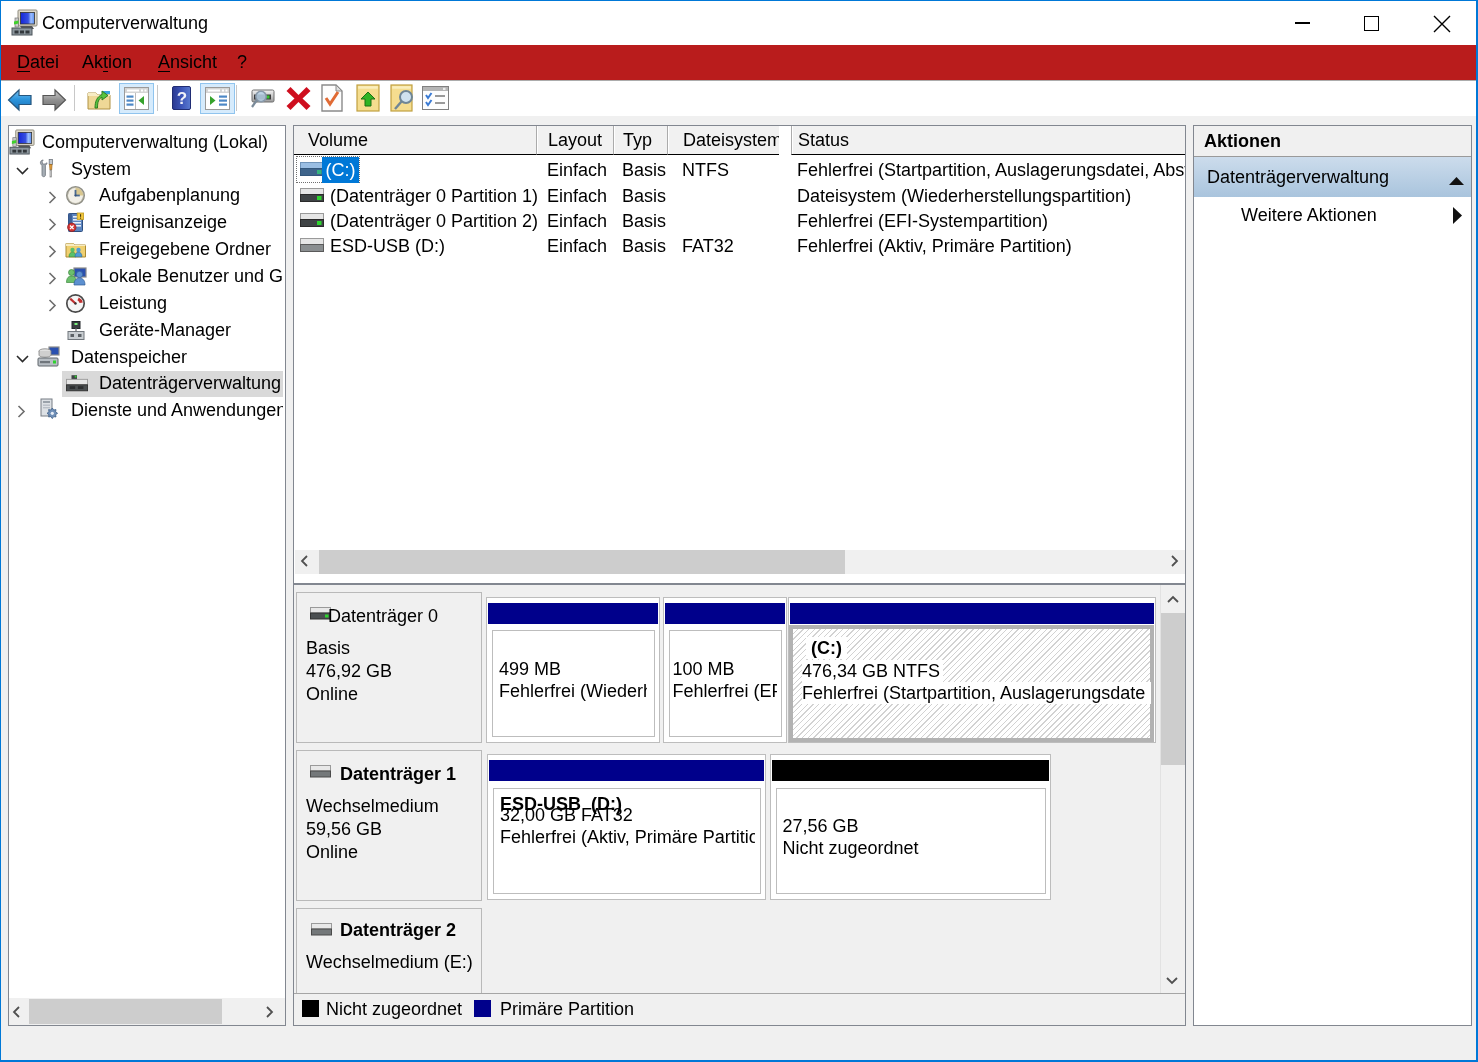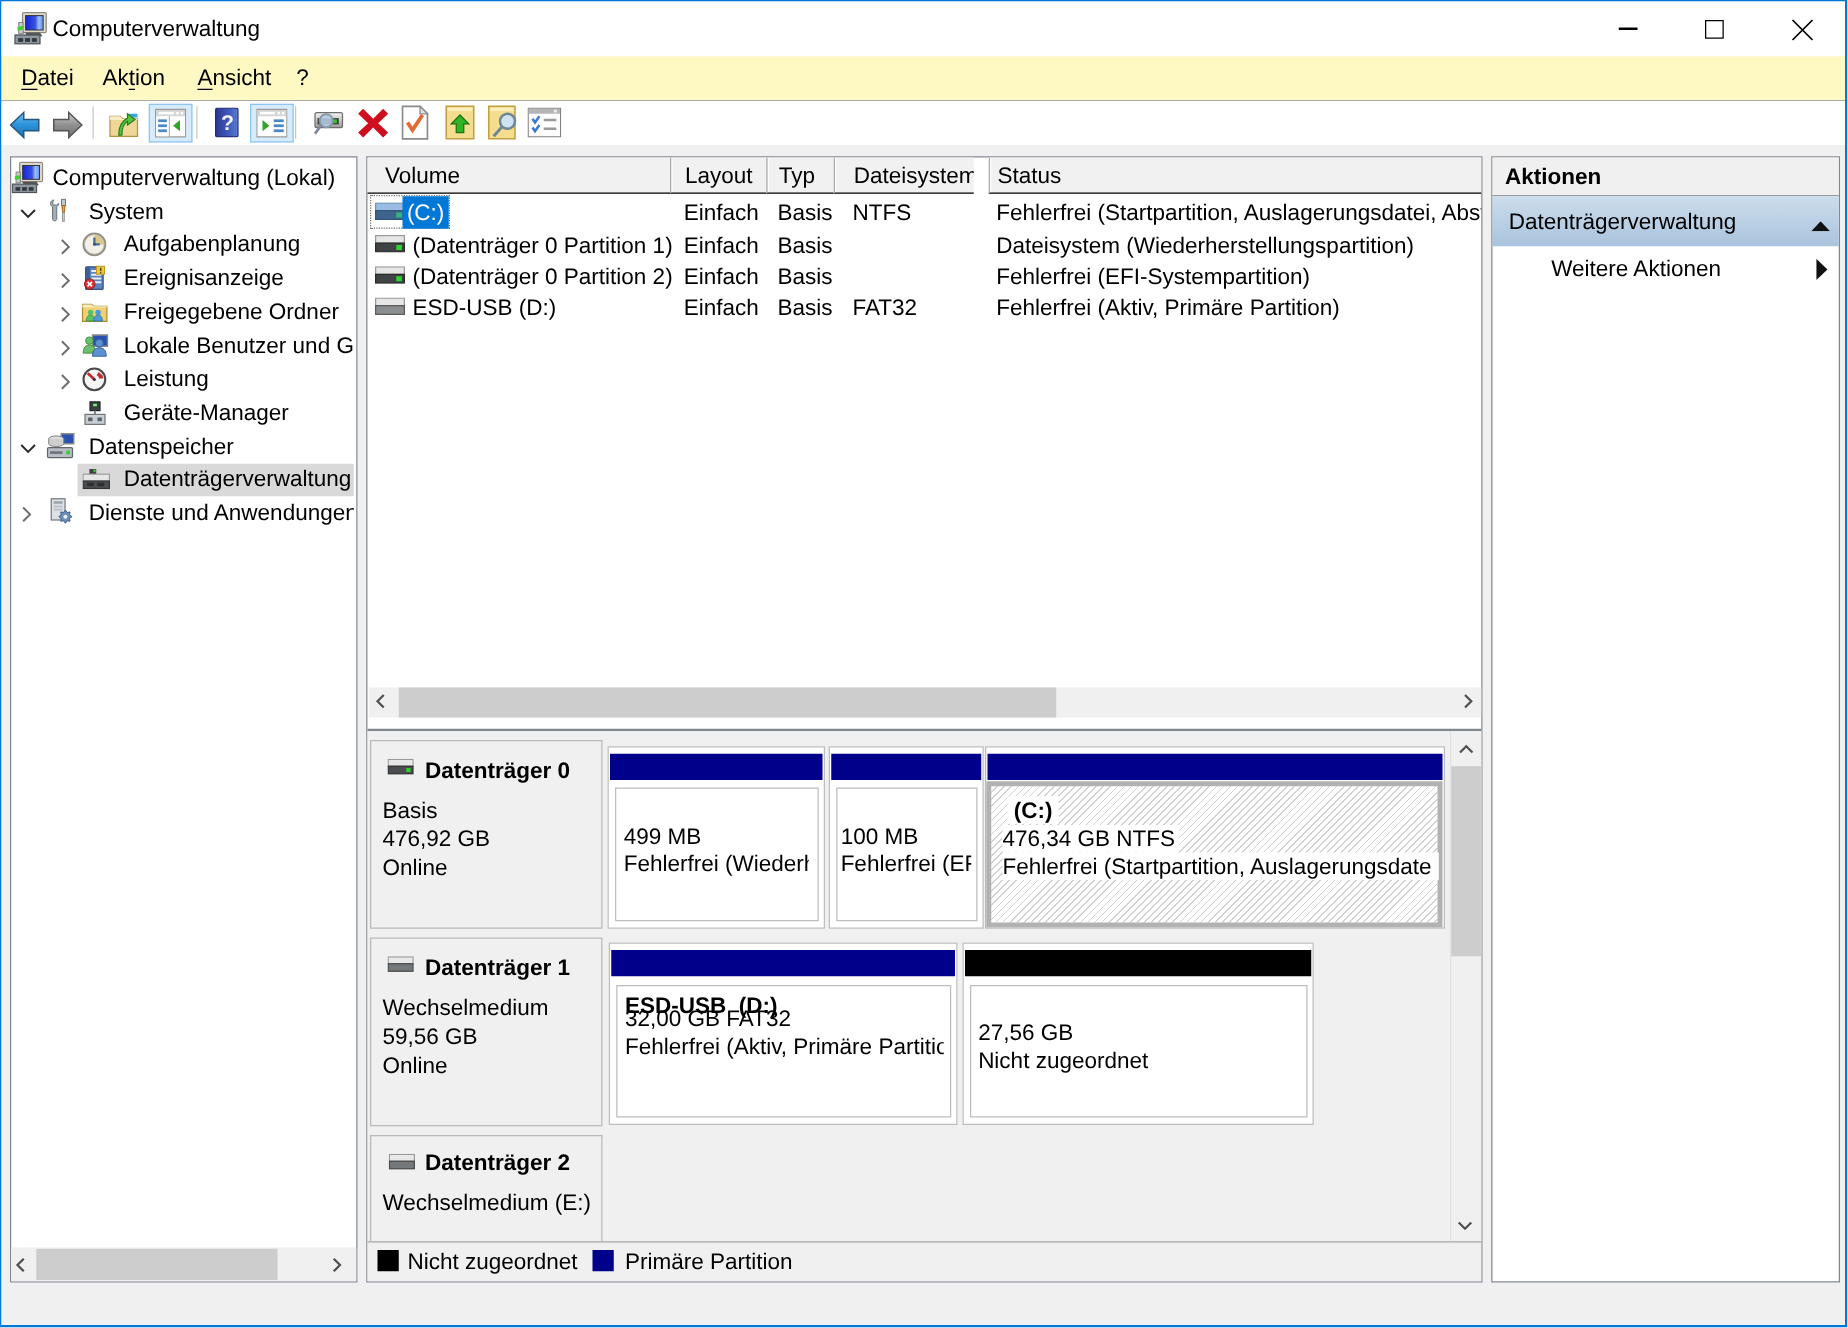--- a/index.html
+++ b/index.html
@@ -1,21 +1,21 @@
 <!DOCTYPE html>
 <html><head><meta charset="utf-8"><style>
 *{margin:0;padding:0;box-sizing:border-box}
 html,body{width:1478px;height:1062px;overflow:hidden}
 body{font-family:"Liberation Sans",sans-serif;font-size:18px;color:#000;background:#fff;position:relative}
 .abs{position:absolute}
 svg{display:block}
 #frame{position:absolute;left:0;top:0;width:1478px;height:1062px;border:1px solid #0078d7;border-right-width:2px;border-bottom-width:2px;pointer-events:none;z-index:50}
 #clientbg{position:absolute;left:1px;top:116px;width:1475px;height:944px;background:#f0f0f0}
 #title-text{position:absolute;left:42px;top:13px;font-size:18px}
-#menubar{position:absolute;left:1px;top:45px;width:1475px;height:36px;background:#fef9c3}
+#menubar{position:absolute;left:1px;top:45px;width:1475px;height:36px;background:#b91c1c}
 .menu{position:absolute;top:7px;font-size:18px}
 .mul{text-decoration:underline;text-underline-offset:3px}
 #menusep{position:absolute;left:0;top:80px;width:1478px;height:1px;background:#acacac}
 #toolbar{position:absolute;left:1px;top:81px;width:1475px;height:35px;background:#fff}
 .tsep{position:absolute;top:4px;width:1px;height:26px;background:#c8c8c8}
 .tbtn{position:absolute;width:35px;height:31px;background:#d6ebfc;border:1px solid #90c4ee}
 
 #treepane{position:absolute;left:8px;top:125px;width:278px;height:901px;background:#fff;border:1px solid #828790;overflow:hidden}
 .trow{position:absolute;height:27px;line-height:27px;white-space:nowrap;font-size:18px}
 
@@ -384,21 +384,21 @@
 <div class="abs" style="left:294px;top:583px;width:891px;height:2px;background:#828790"></div>
 
 <div id="gfx"></div>
 
 <div class="dlabel" style="top:592px;height:151px"></div>
 <svg class="abs" style="left:310px;top:607px" width="21" height="13" viewBox="0 0 21 13">
     <rect x="0.5" y="0.5" width="20" height="5.5" fill="#e8e8e8" stroke="#9a9a9a"></rect>
     <rect x="0.5" y="6" width="20" height="6" fill="#4a4e50" stroke="#303030"></rect>
     <rect x="15" y="7.5" width="3.5" height="3" fill="#2ed32e"></rect>
   </svg>
-<div class="abs" style="left:340px;top:605px;height:23px;line-height:23px;font-weight:bold">Datenträger 0</div>
+<div class="abs" style="left:328px;top:605px;height:23px;line-height:23px;font-weight:normal">Datenträger 0</div>
 <div class="ltxt" style="left:306px;top:637px">Basis<br>476,92 GB<br>Online</div>
 <div class="dpart" style="left:486px;top:596.5px;width:174px;height:146px">
     <div class="dbar"></div>
     <div class="dbody"></div>
   </div>
 <div class="ptxt" style="left:499px;top:657.5px;width:148px">499 MB<br>Fehlerfrei (Wiederhe</div>
 <div class="dpart" style="left:662.5px;top:596.5px;width:124.5px;height:146px">
     <div class="dbar"></div>
     <div class="dbody"></div>
   </div>

